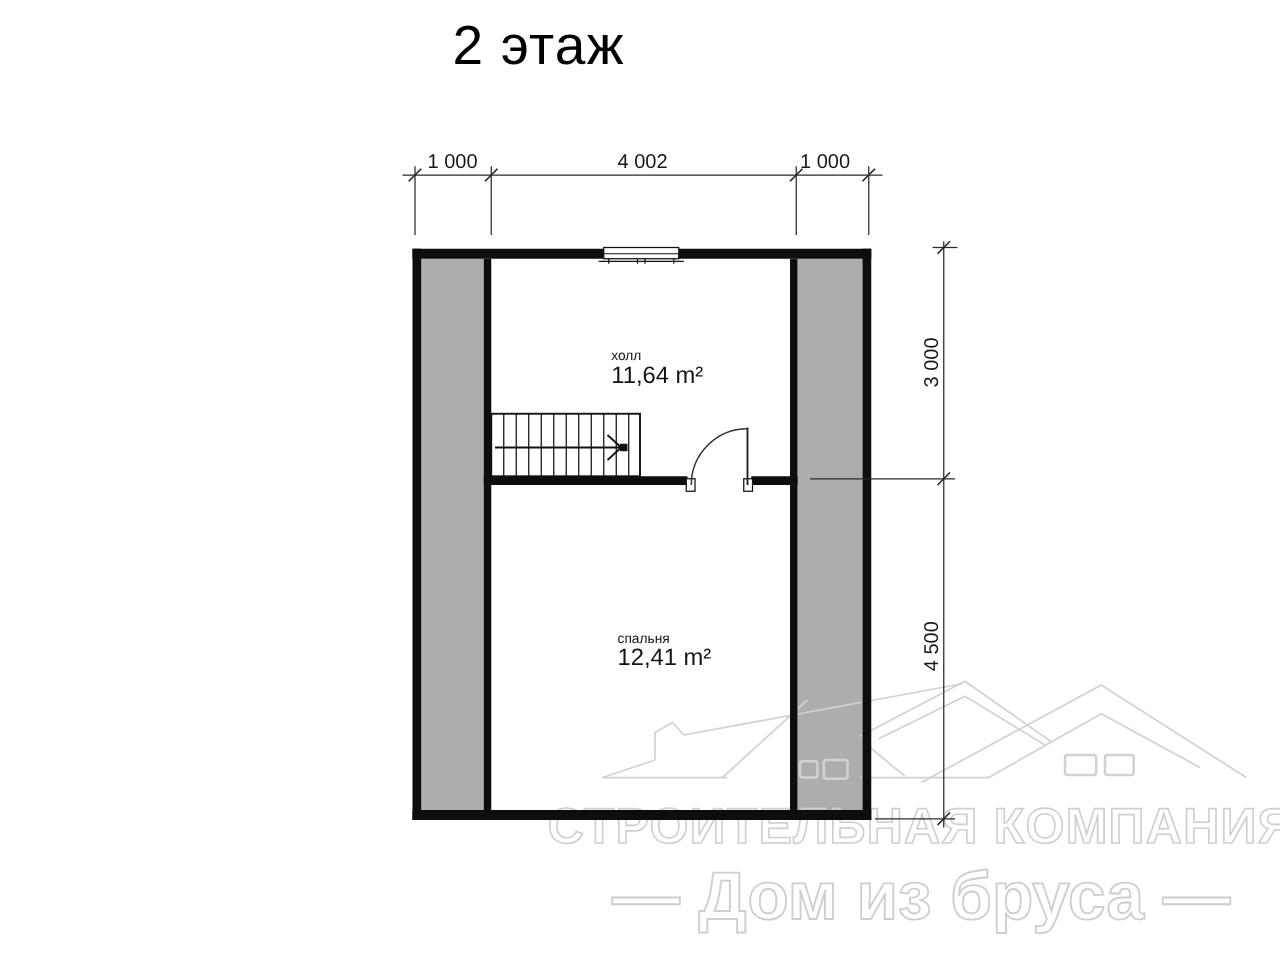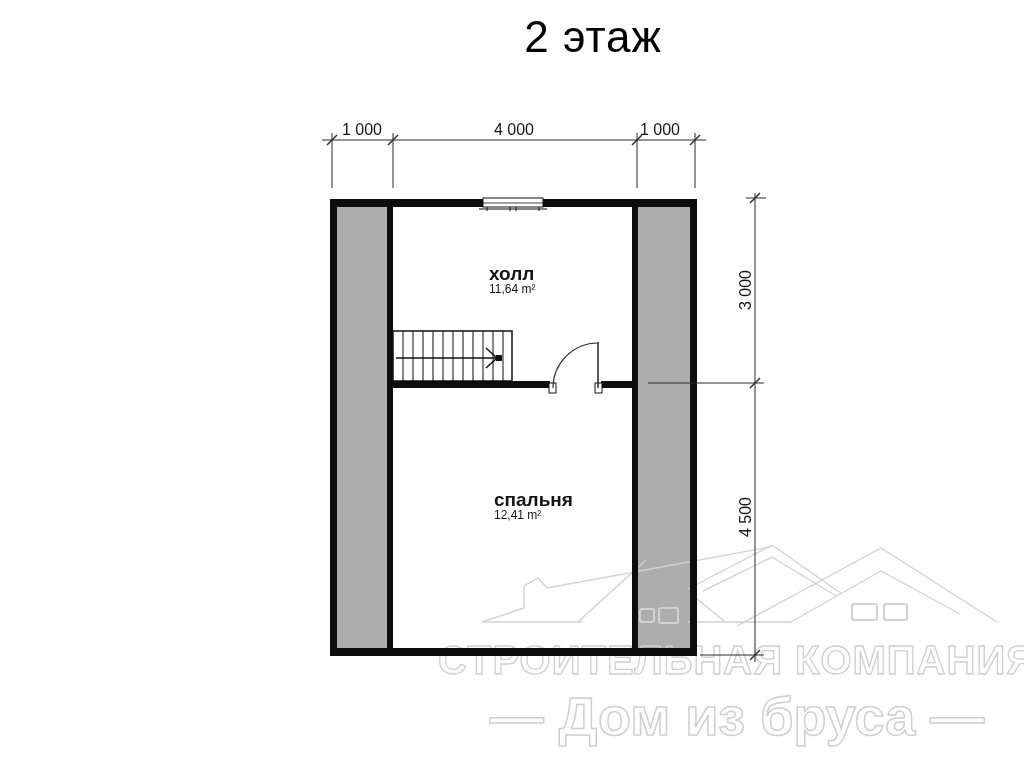--- a/index.html
+++ b/index.html
@@ -3,31 +3,31 @@
 <meta charset="utf-8">
 <style>
   html,body{margin:0;padding:0;background:#fff;}
   #stage{
     position:relative;width:1024px;height:768px;background:#ffffff;
     font-family:"Liberation Sans",sans-serif;overflow:hidden;
   }
   .layer{position:absolute;left:0;top:0;width:1024px;height:768px;}
   .z1{z-index:1}.z2{z-index:2}.z3{z-index:3}
   .title{
-    position:absolute;left:362px;top:12px;width:300px;text-align:right;
+    position:absolute;left:362px;top:12px;width:300px;text-align:left;
     font-size:44px;color:#000;letter-spacing:1px;z-index:5;
   }
   .dim-label{
     position:absolute;font-size:16px;color:#161616;text-align:center;
     width:100px;height:18px;line-height:18px;z-index:5;
   }
   .dim-label.rot{transform:rotate(-90deg);}
   .room-label{position:absolute;z-index:5;color:#141414;}
-  .room-label .rname{font-size:19px;font-weight:bold;line-height:15px;}
-  .room-label .rarea{font-size:12px;line-height:16px;}
+  .room-label .rname{font-size:11px;font-weight:normal;line-height:15px;margin-top:12px;}
+  .room-label .rarea{font-size:19px;line-height:16px;}
   svg{display:block}
 </style>
 </head>
 <body>
 
 <div id="stage">
 
   <div class="title">2 этаж</div>
 
   <svg class="layer z1" viewBox="0 0 1024 768">
@@ -134,21 +134,21 @@
       <line x1="700" y1="655" x2="764" y2="655"></line>
       <g stroke-width="1.4">
         <line x1="750" y1="203" x2="760" y2="193"></line>
         <line x1="750" y1="388" x2="760" y2="378"></line>
         <line x1="750" y1="660" x2="760" y2="650"></line>
       </g>
     </g>
   </svg>
 
   <div class="dim-label" style="left:312px;top:121px;">1 000</div>
-  <div class="dim-label" style="left:464px;top:121px;">4 000</div>
+  <div class="dim-label" style="left:464px;top:121px;">4 002</div>
   <div class="dim-label" style="left:610px;top:121px;">1 000</div>
   <div class="dim-label rot" style="left:696px;top:281px;">3 000</div>
   <div class="dim-label rot" style="left:696px;top:508px;">4 500</div>
 
   <div class="room-label" style="left:489px;top:266px;">
     <div class="rname">холл</div>
     <div class="rarea">11,64 m²</div>
   </div>
   <div class="room-label" style="left:494px;top:492px;">
     <div class="rname">спальня</div>

